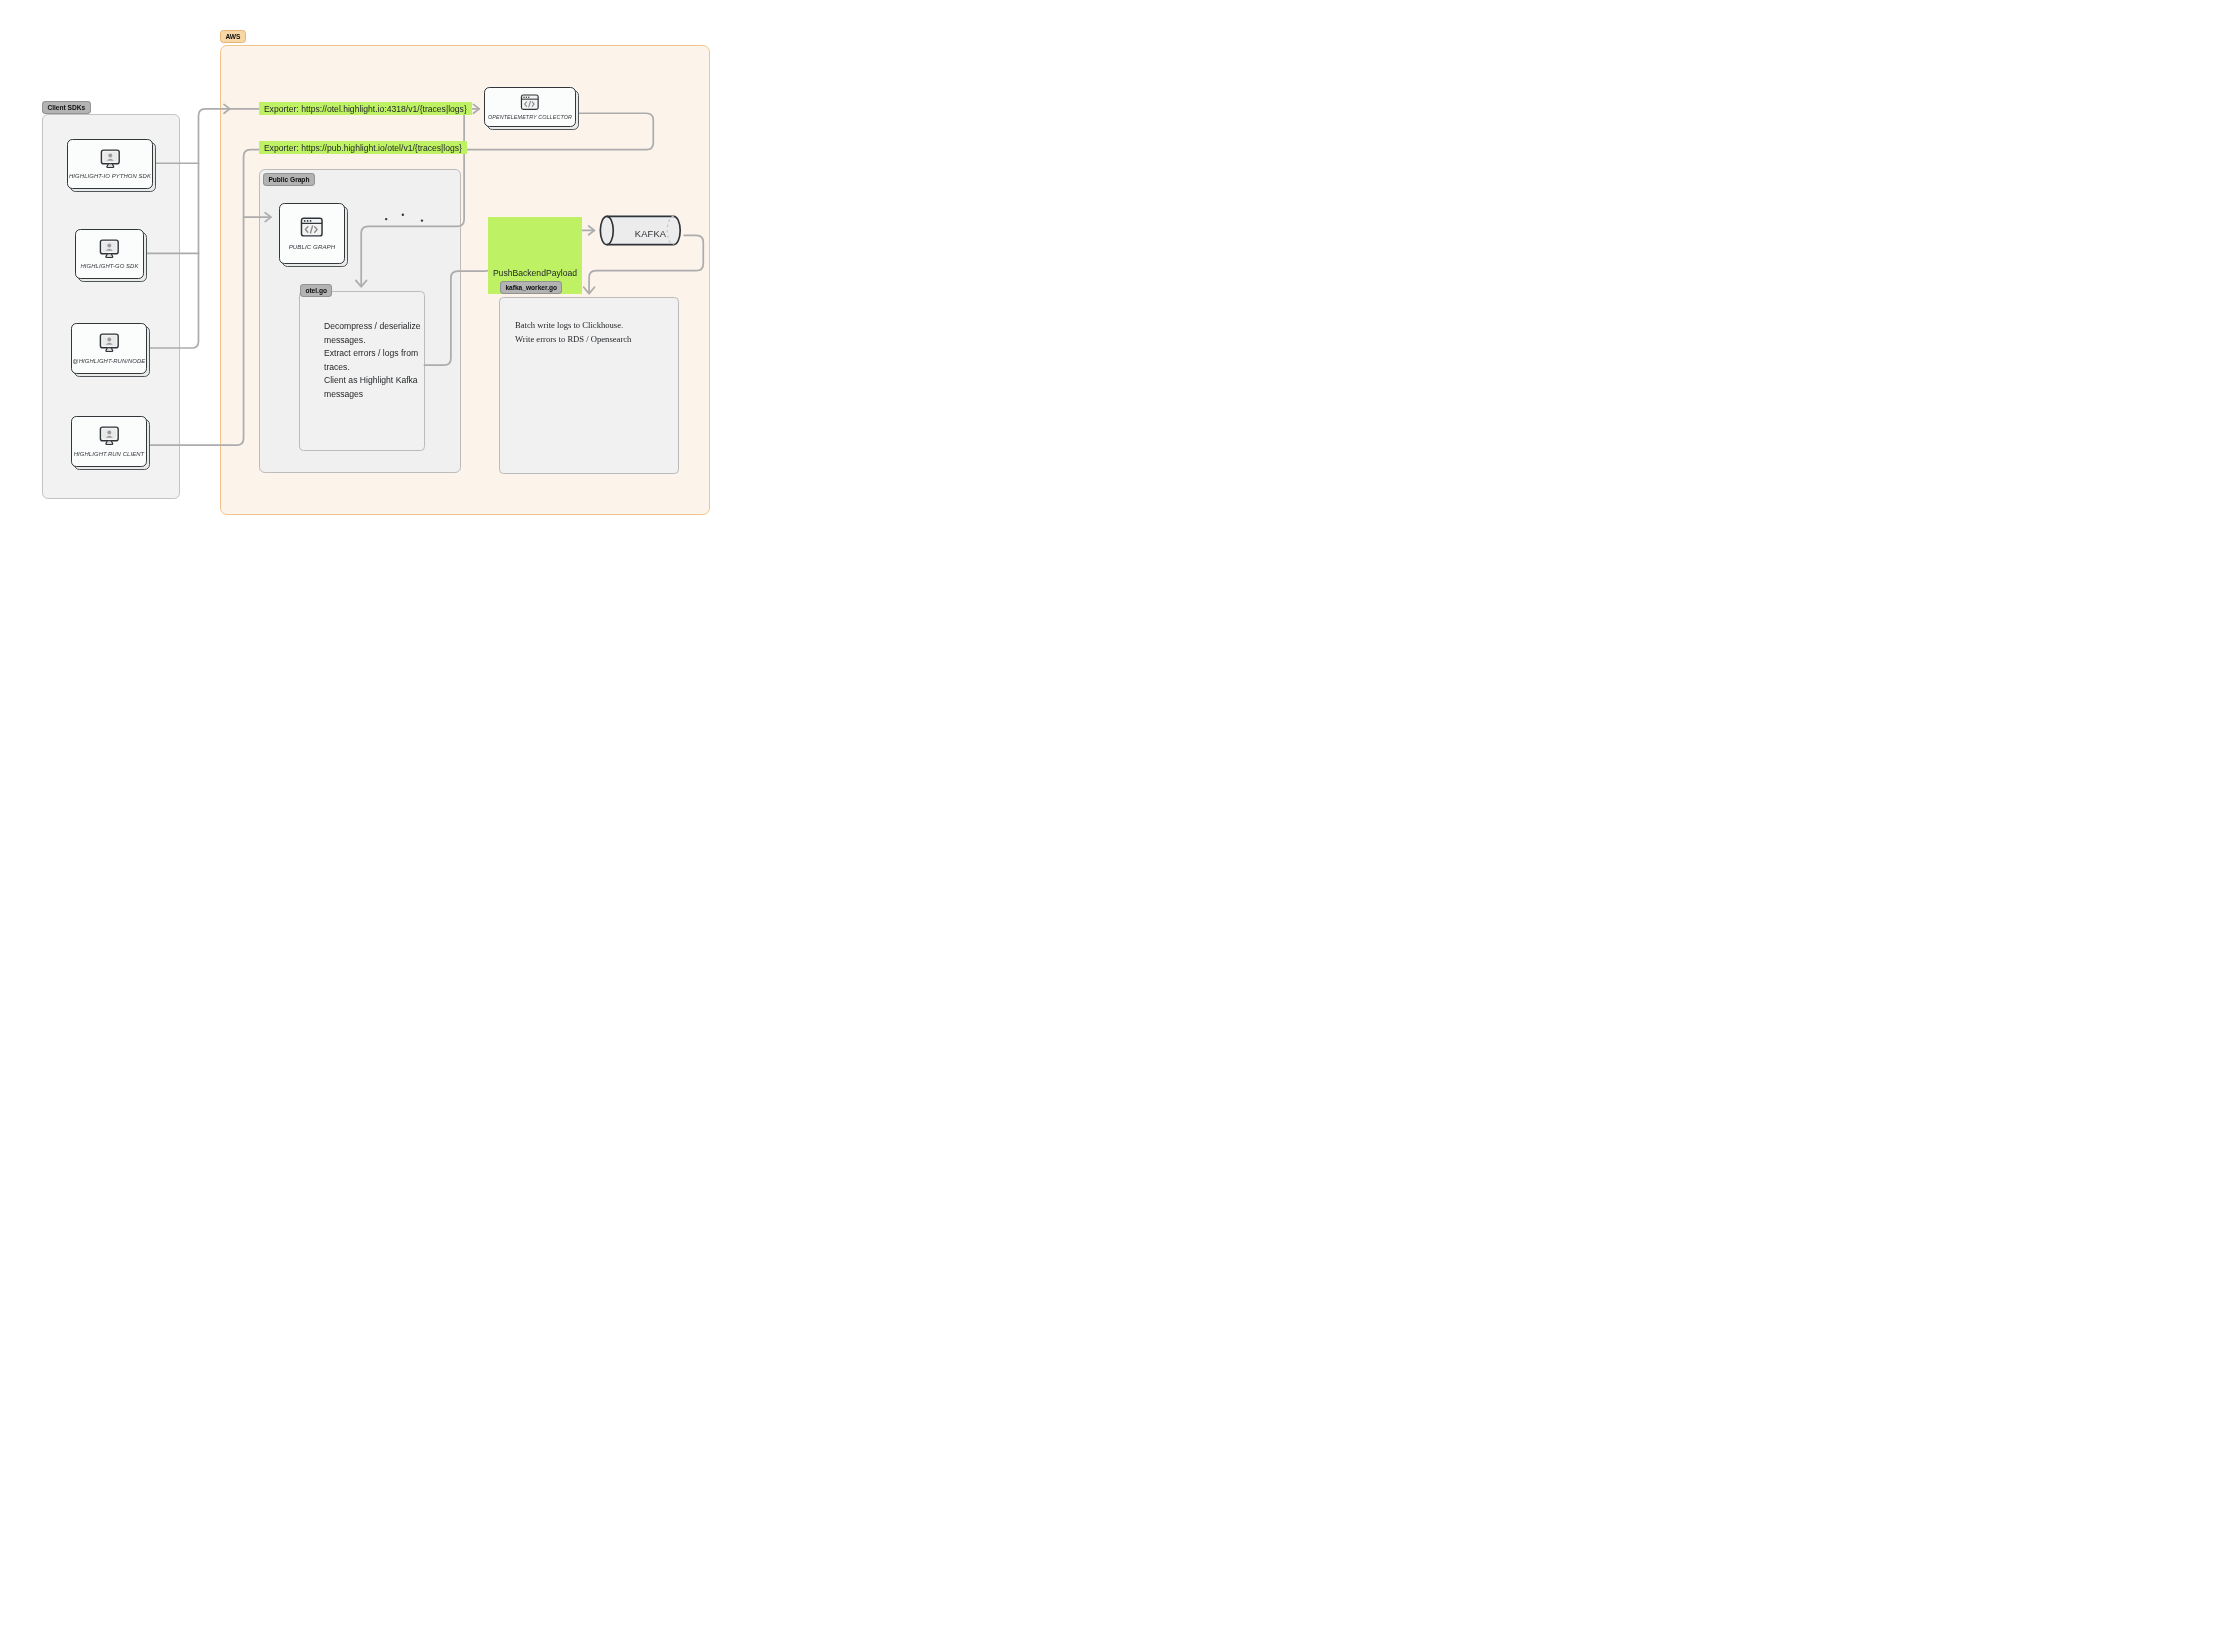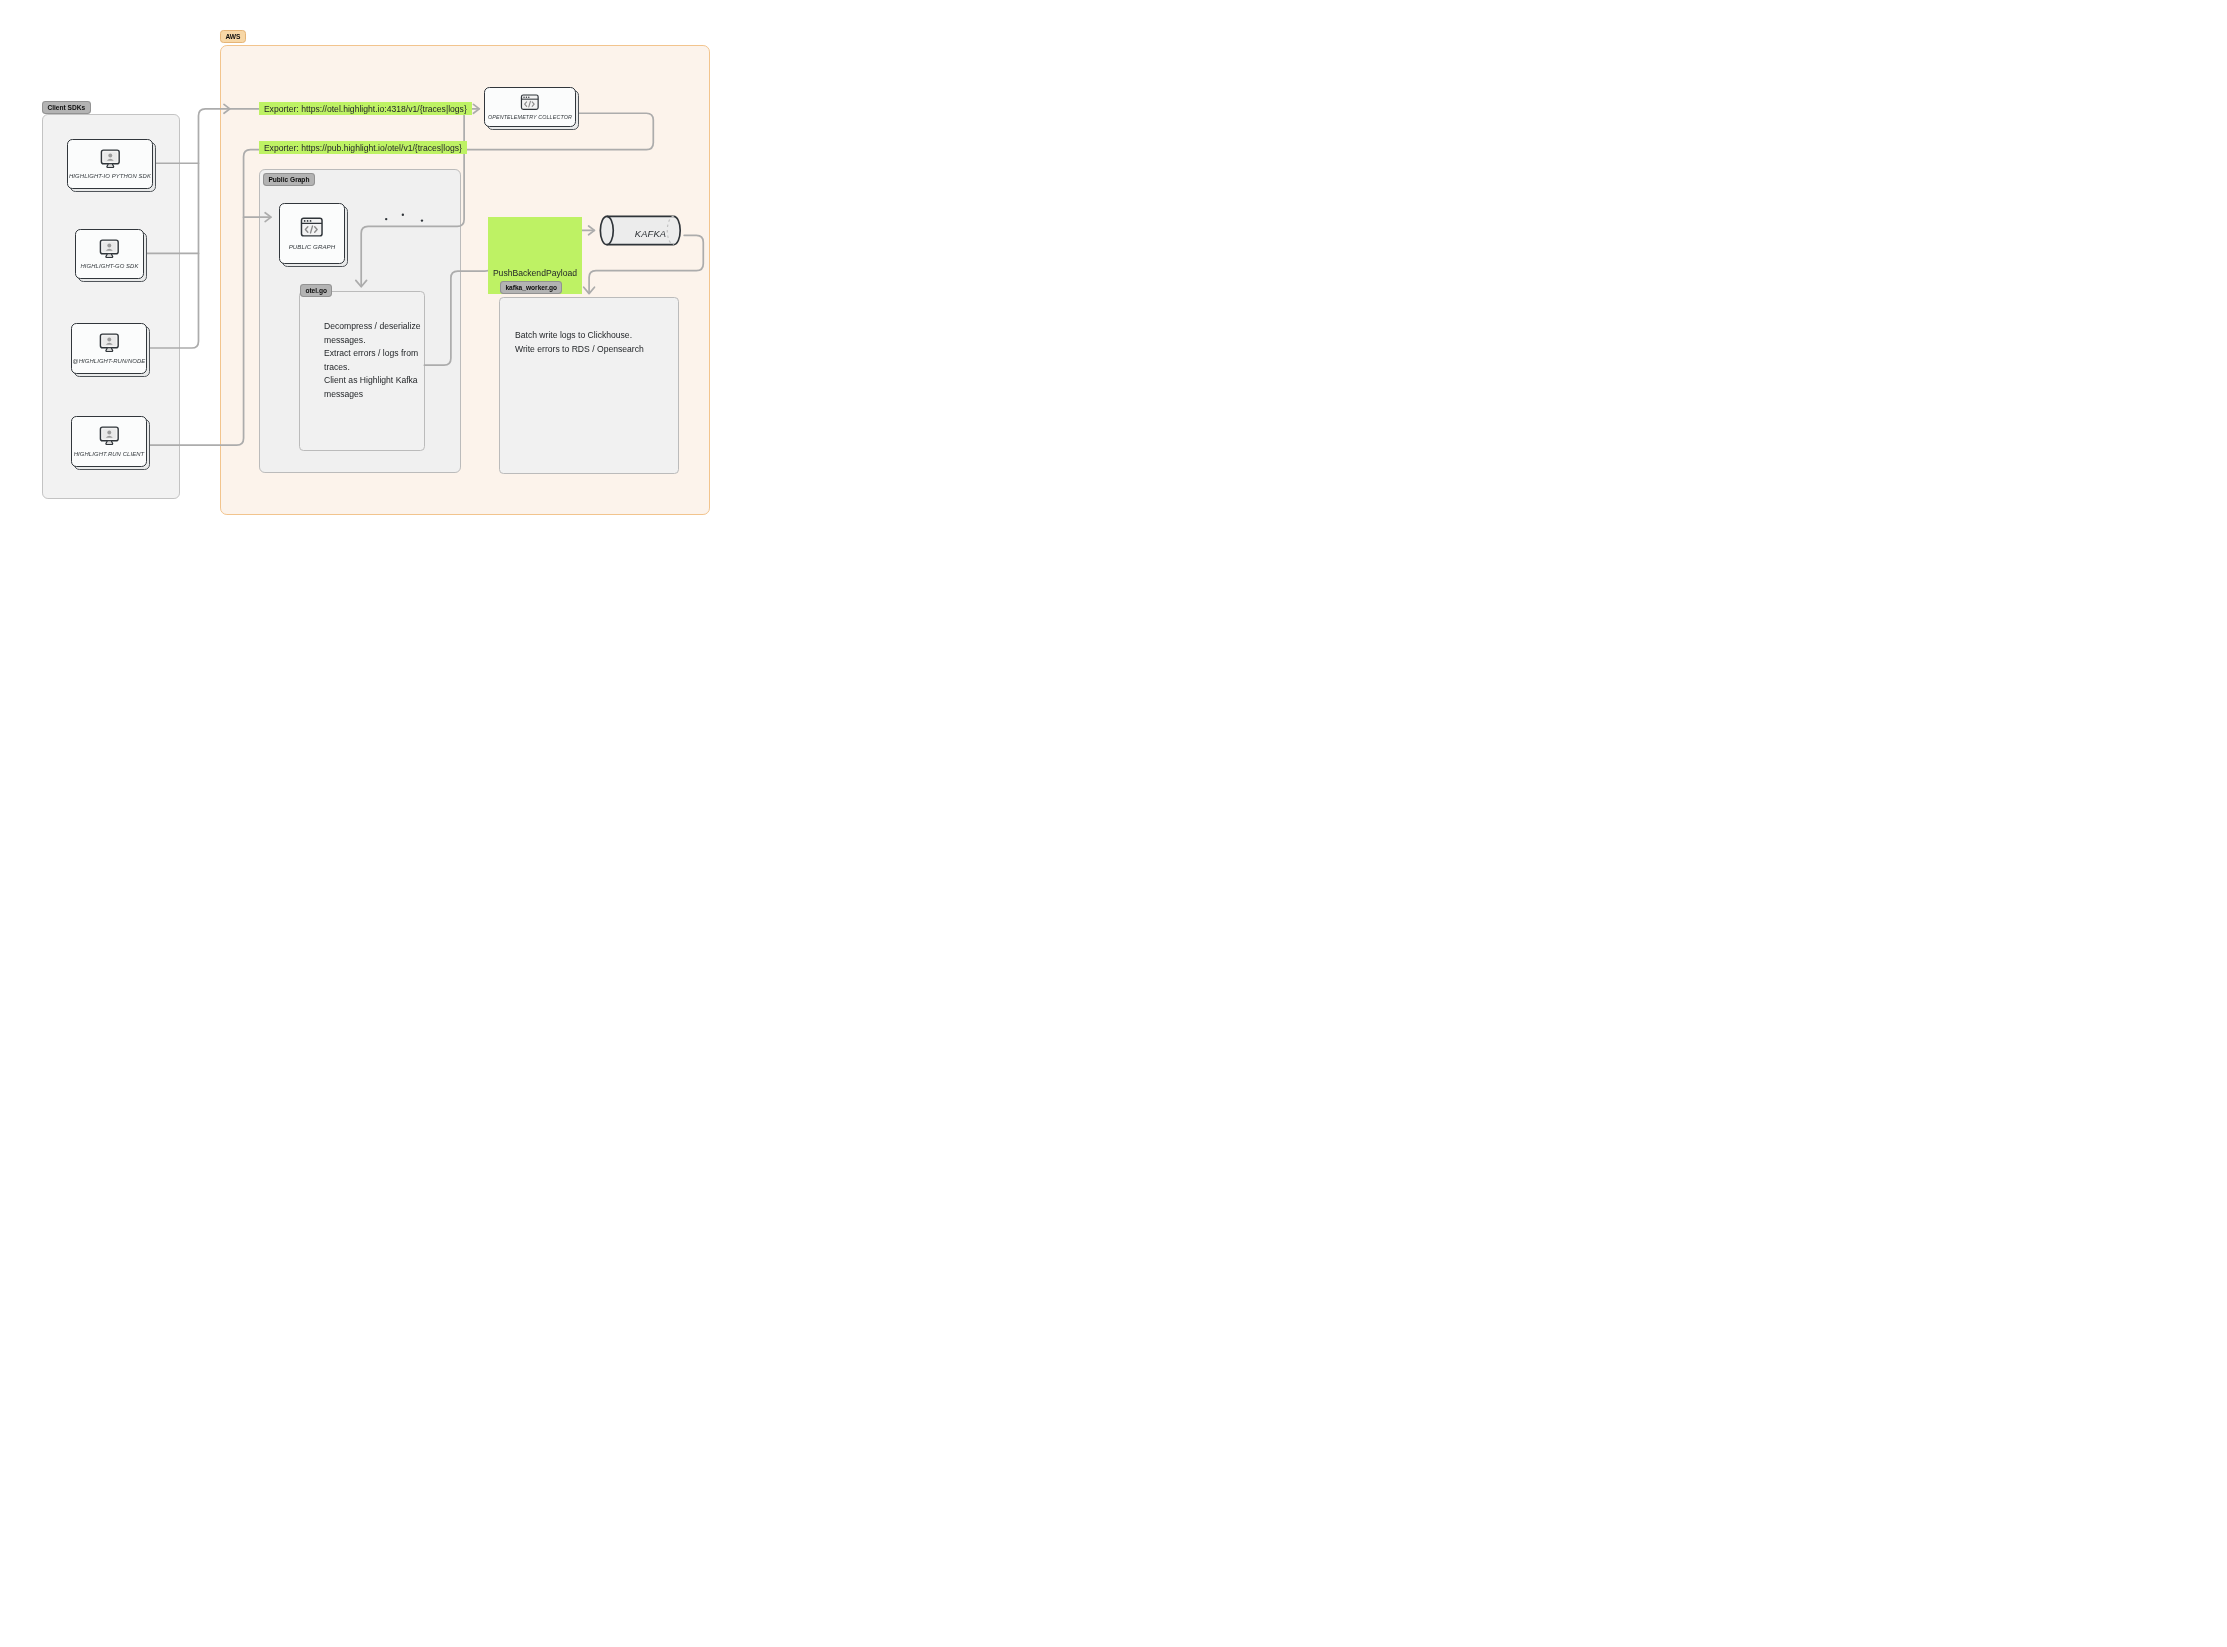--- a/index.html
+++ b/index.html
@@ -37,29 +37,29 @@
   .sdk-b{left:75px;top:229px;width:69px;height:50px;}
   .sdk-c{left:71px;top:323px;width:76px;height:51px;}
   .sdk-d{left:71px;top:416px;width:76px;height:51px;}
   .node-collector{left:484px;top:87px;width:92px;height:40px;}
   .node-collector .node-label{font-size:5.4px;}
   .node-pg{left:279px;top:203px;width:66px;height:61px;}
   .node-pg .node-label{font-size:6.1px;}
   
   .kafka{left:599px;top:215px;width:85px;height:31px;position:absolute;z-index:5;}
   .kafka-label{position:absolute;left:24.5px;top:0;width:54px;height:37px;display:flex;align-items:center;justify-content:center;
-        font-style:italic;font-size:9.3px;color:#2B2F33;letter-spacing:0.2px;z-index:6;}
+        font-size:9.3px;color:#2B2F33;letter-spacing:0.2px;z-index:6;}
   
   .flowtext{position:absolute;z-index:4;background:#bef264;padding:1.5px 4.9px;font-size:8.6px;color:#232629;white-space:nowrap;}
   .txt-exp1{left:259px;top:102px;}
   .txt-exp2{left:259px;top:141px;text-align:right;}
   .txt-push{left:488px;top:217px;text-align:center;line-height:12.8px;}
   .bodytext{position:absolute;z-index:4;font-size:8.6px;line-height:13.5px;color:#232629;}
   .txt-otel{left:308px;top:320px;width:108px;margin-left:16px;}
-  .txt-worker{left:515px;top:329px;width:157px;}
+  .txt-worker{left:515px;top:319px;width:157px;font-family:Liberation Serif, serif;}
   .bodytext span{display:block;}
 </style>
 </head>
 <body>
 
 <div class="frame frame-client"></div>
 <div class="frame frame-aws"></div>
 <div class="frame frame-pg"></div>
 <div class="frame frame-otel"></div>
 <div class="frame frame-worker"></div>

